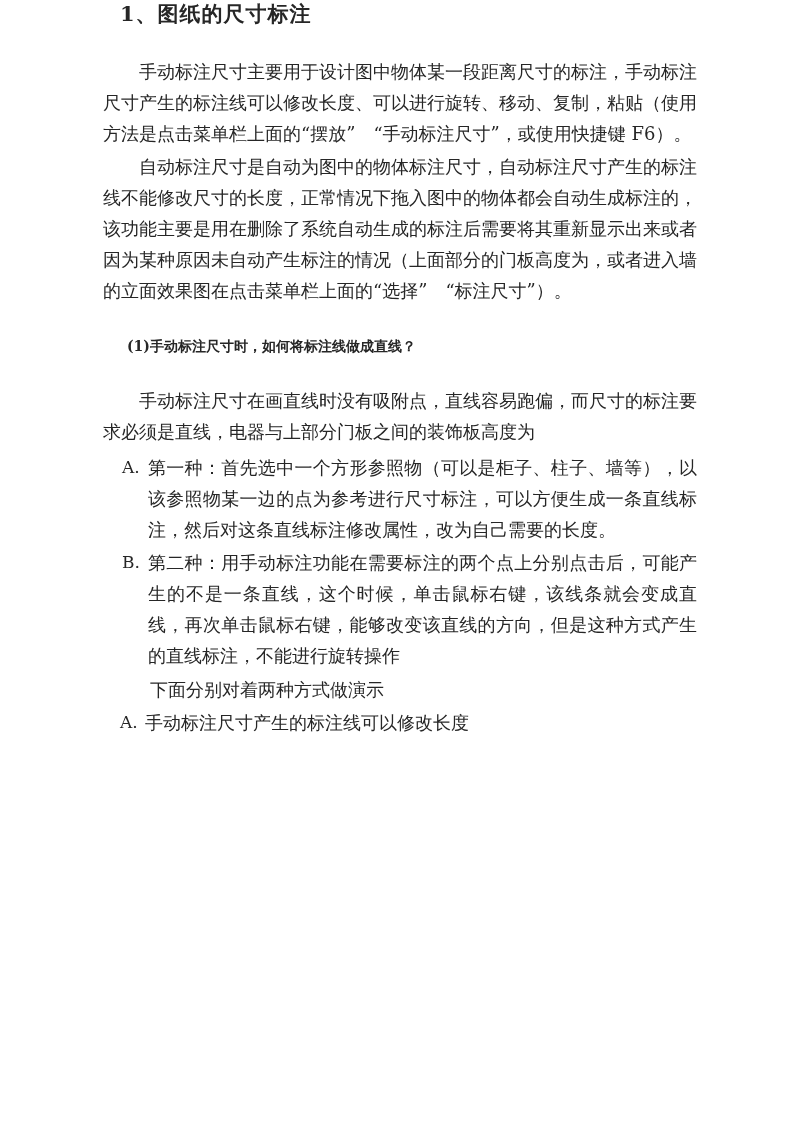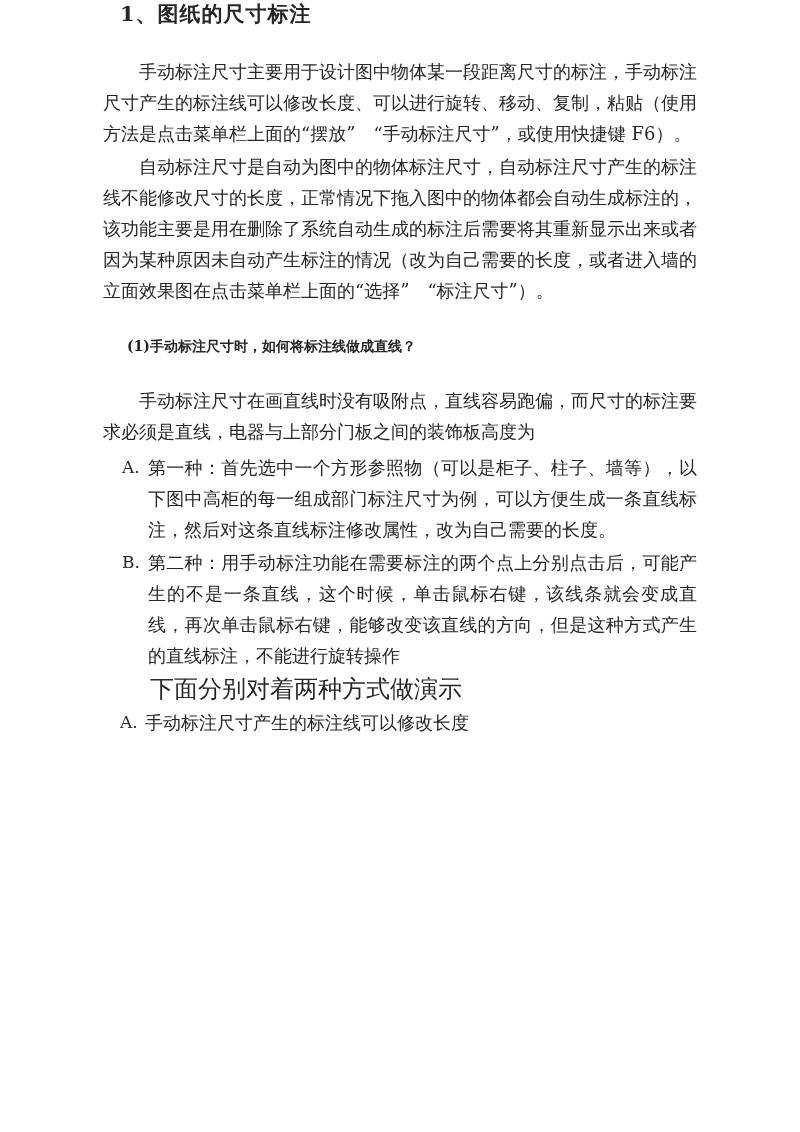--- a/index.html
+++ b/index.html
@@ -60,21 +60,21 @@
     width: 26px;
     font-size: 17px;
   }
   .item-text {
     flex: 1;
     text-align: justify;
     text-justify: inter-ideograph;
   }
   .demo-lead {
     margin: 3px 0 0 150px;
-    font-size: 24px;
+    font-size: 18px;
     line-height: 31px;
   }
   .example-row {
     margin-top: 2px;
     margin-left: 120px;
     width: 577px;
   }
   .example-row .marker { width: 25px; }
   .example-detail {
     margin-top: 3px;
@@ -90,30 +90,30 @@
 </style>
 </head>
 <body>
 
 <div class="page">
 
   <h1 class="doc-title">1、图纸的尺寸标注</h1>
 
   <p class="para indent mt-first">手动标注尺寸主要用于设计图中物体某一段距离尺寸的标注，手动标注尺寸产生的标注线可以修改长度、可以进行旋转、移动、复制，粘贴（使用方法是点击菜单栏上面的“摆放”　“手动标注尺寸”，或使用快捷键 F6）。</p>
 
-  <p class="para indent mt-tiny">自动标注尺寸是自动为图中的物体标注尺寸，自动标注尺寸产生的标注线不能修改尺寸的长度，正常情况下拖入图中的物体都会自动生成标注的，该功能主要是用在删除了系统自动生成的标注后需要将其重新显示出来或者因为某种原因未自动产生标注的情况（改为自己需要的长度，或者进入墙的立面效果图在点击菜单栏上面的“选择”　“标注尺寸”）。</p>
+  <p class="para indent mt-tiny">自动标注尺寸是自动为图中的物体标注尺寸，自动标注尺寸产生的标注线不能修改尺寸的长度，正常情况下拖入图中的物体都会自动生成标注的，该功能主要是用在删除了系统自动生成的标注后需要将其重新显示出来或者因为某种原因未自动产生标注的情况（上面部分的门板高度为，或者进入墙的立面效果图在点击菜单栏上面的“选择”　“标注尺寸”）。</p>
 
   <h2 class="section-heading">(1)手动标注尺寸时，如何将标注线做成直线？</h2>
 
   <p class="para indent mt-after-heading">手动标注尺寸在画直线时没有吸附点，直线容易跑偏，而尺寸的标注要求必须是直线，电器与上部分门板之间的装饰板高度为</p>
 
   <div class="method-list">
     <div class="list-item">
       <span class="marker">A.</span>
-      <span class="item-text">第一种：首先选中一个方形参照物（可以是柜子、柱子、墙等），以下图中高柜的每一组成部门标注尺寸为例，可以方便生成一条直线标注，然后对这条直线标注修改属性，改为自己需要的长度。</span>
+      <span class="item-text">第一种：首先选中一个方形参照物（可以是柜子、柱子、墙等），以该参照物某一边的点为参考进行尺寸标注，可以方便生成一条直线标注，然后对这条直线标注修改属性，改为自己需要的长度。</span>
     </div>
     <div class="list-item">
       <span class="marker">B.</span>
       <span class="item-text">第二种：用手动标注功能在需要标注的两个点上分别点击后，可能产生的不是一条直线，这个时候，单击鼠标右键，该线条就会变成直线，再次单击鼠标右键，能够改变该直线的方向，但是这种方式产生的直线标注，不能进行旋转操作</span>
     </div>
   </div>
 
   <p class="demo-lead">下面分别对着两种方式做演示</p>
 
   <div class="list-item example-row">

